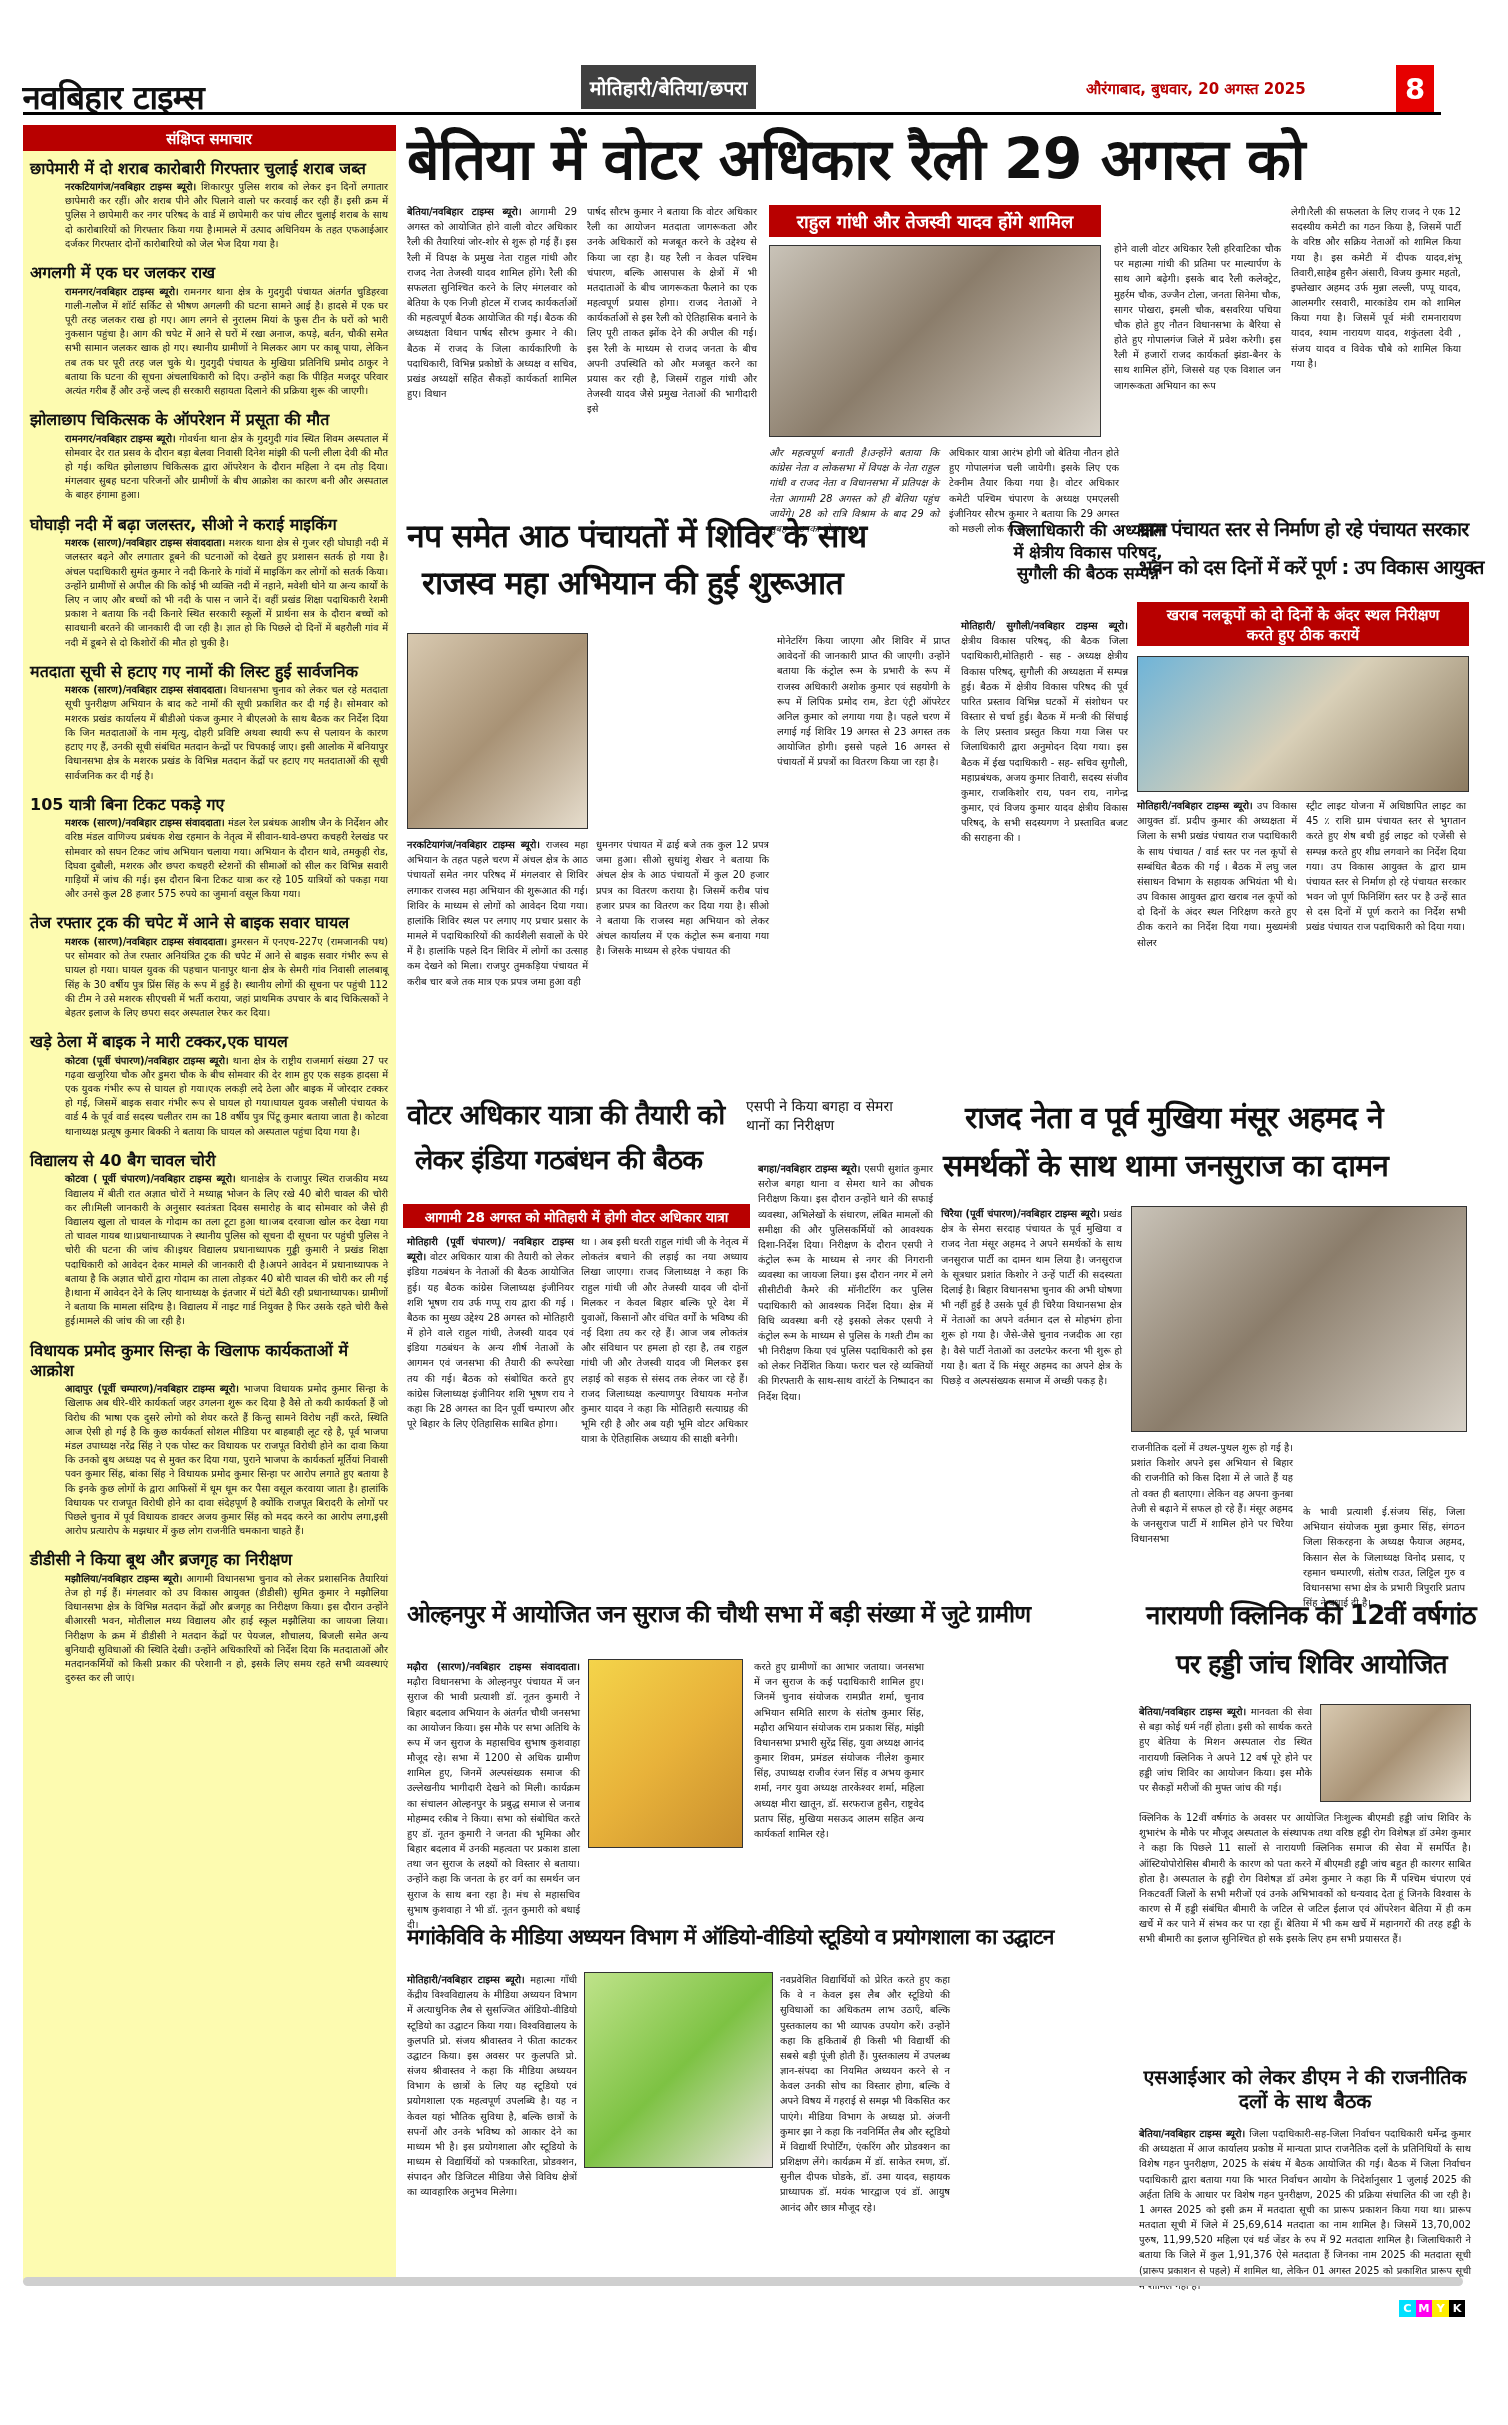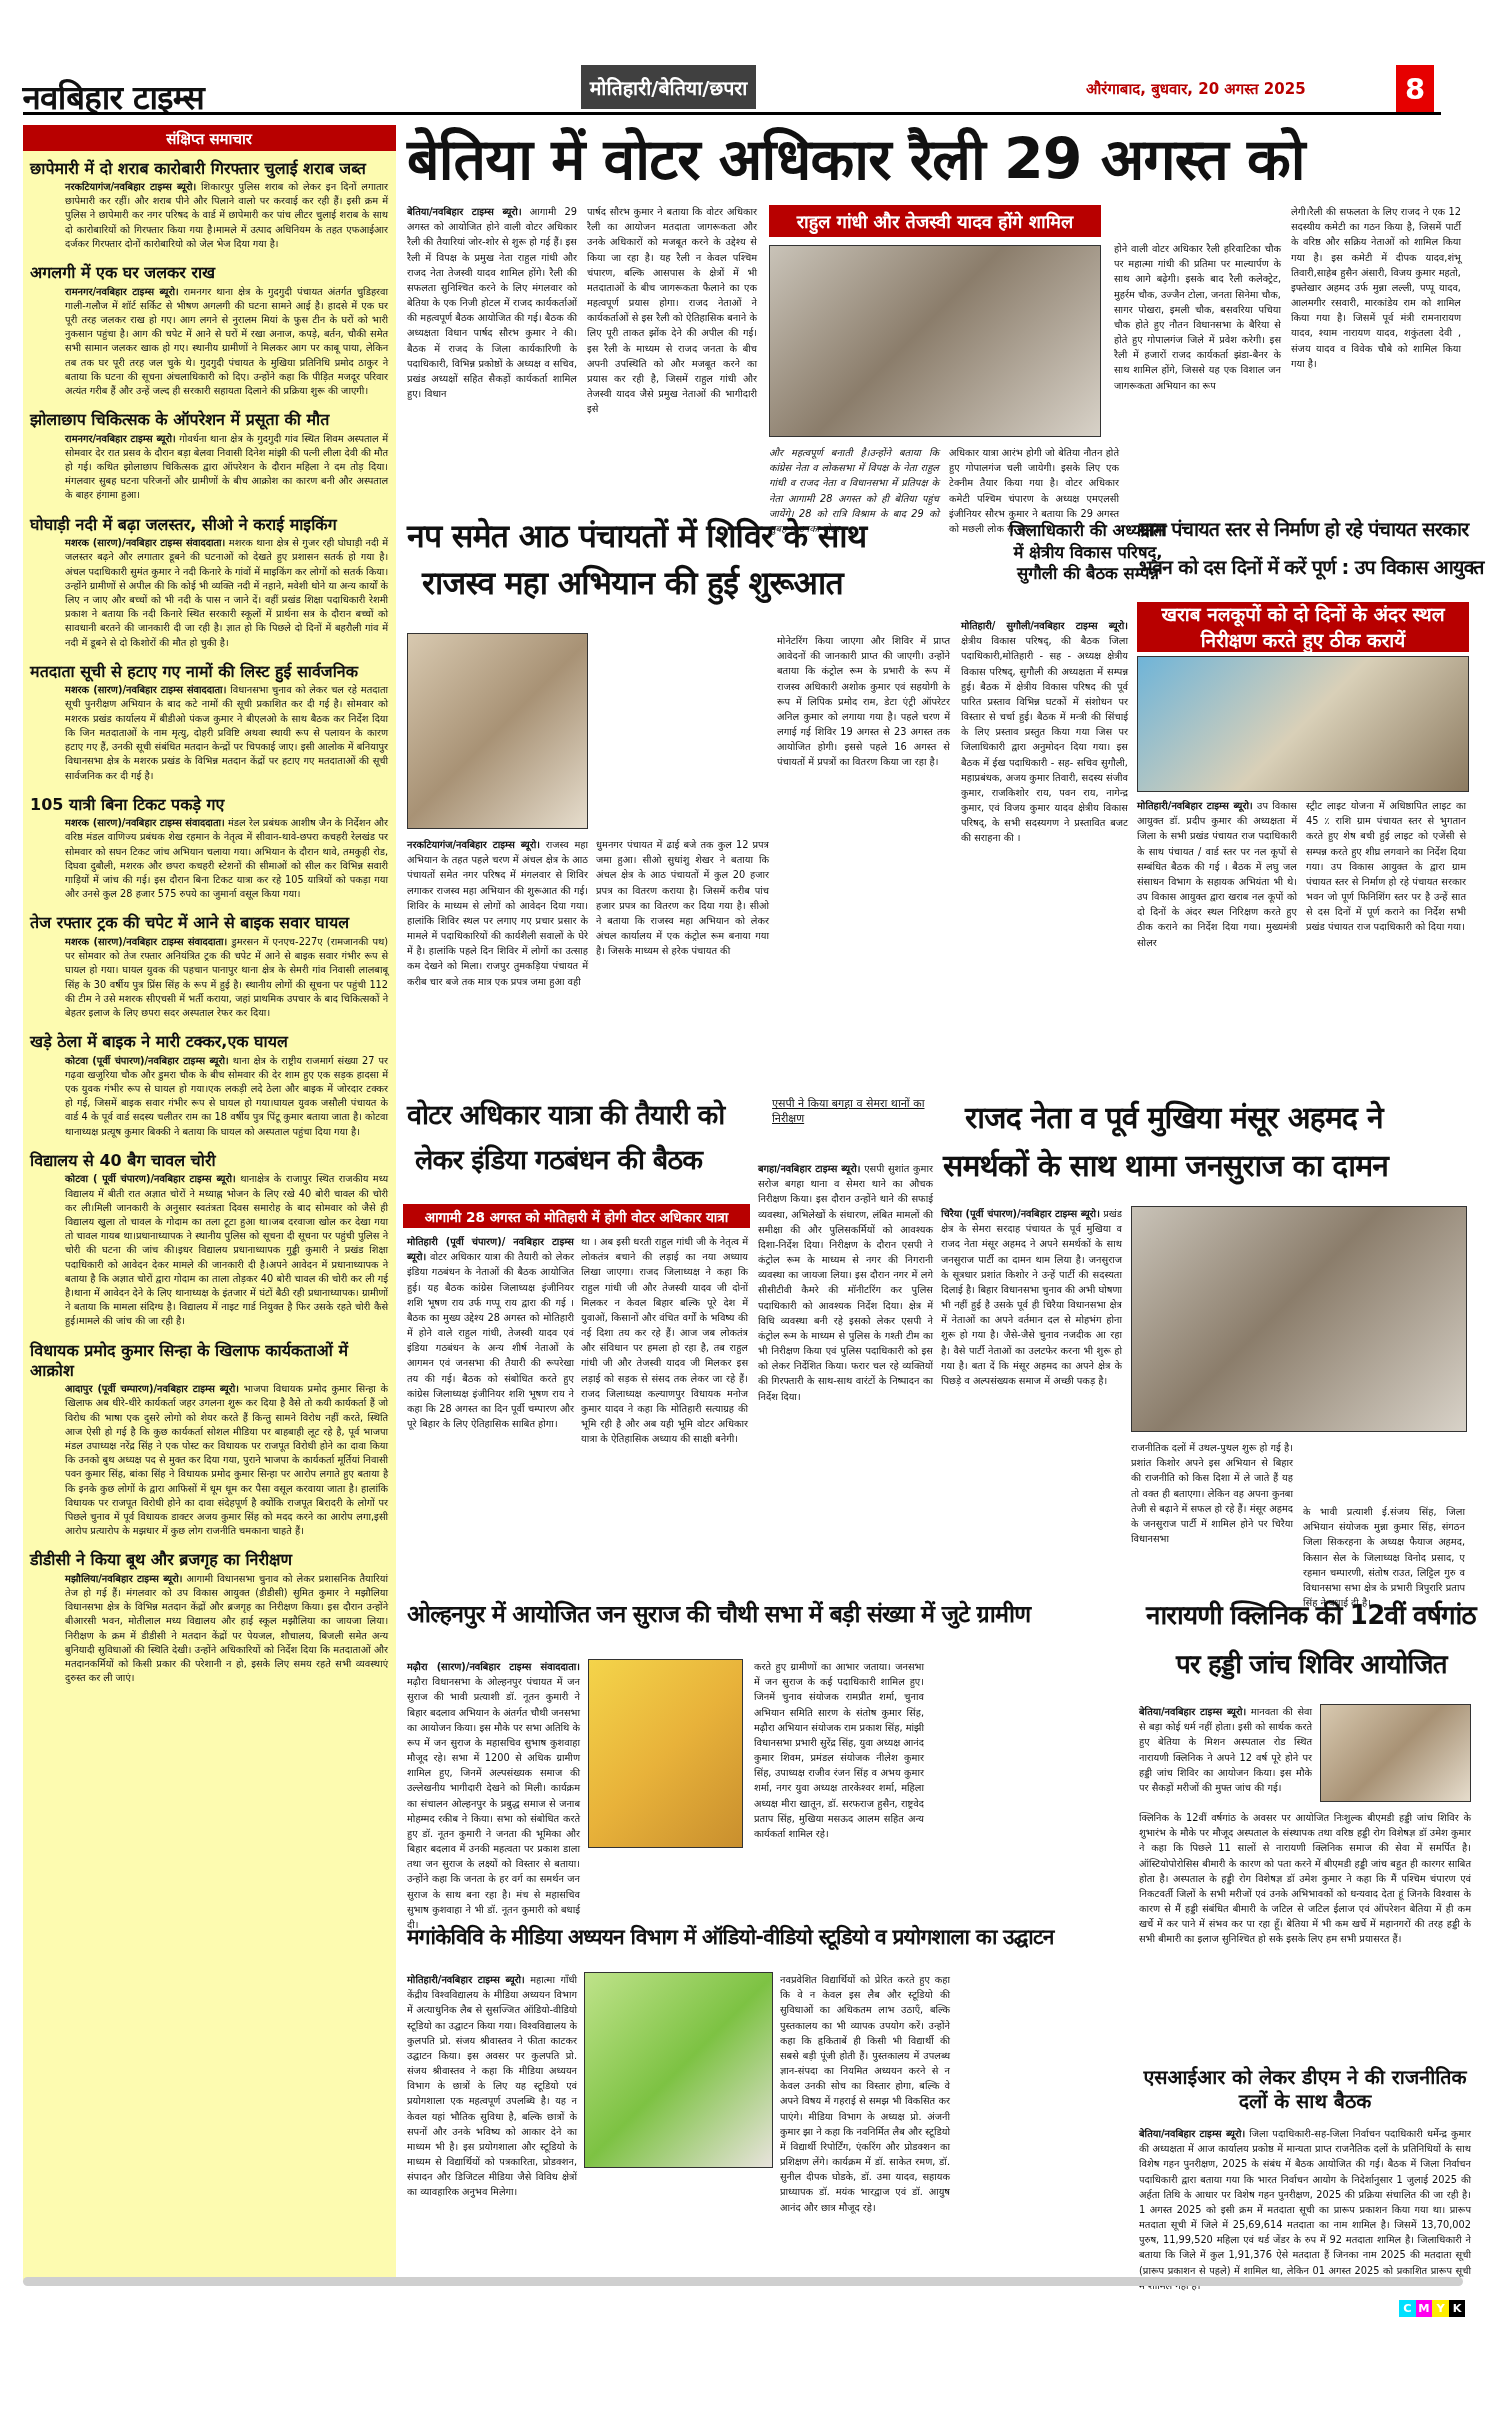--- a/index.html
+++ b/index.html
@@ -106,32 +106,32 @@
 <div class="abs photo room" style="left:407px; top:633px; width:181px; height:196px;"></div>
 <div class="abs col-text" style="left:407px; top:837px; width:181px;"><b>नरकटियागंज/नवबिहार टाइम्स ब्यूरो।</b> <span>राजस्व महा अभियान के तहत पहले चरण में अंचल क्षेत्र के आठ पंचायतों समेत नगर परिषद में मंगलवार से शिविर लगाकर राजस्व महा अभियान की शुरूआत की गई। शिविर के माध्यम से लोगों को आवेदन दिया गया। हालांकि शिविर स्थल पर लगाए गए प्रचार प्रसार के मामले में पदाधिकारियों की कार्यशैली सवालों के घेरे में है। हालांकि पहले दिन शिविर में लोगों का उत्साह कम देखने को मिला। राजपुर तुमकड़िया पंचायत में करीब चार बजे तक मात्र एक प्रपत्र जमा हुआ वही</span></div>
 <div class="abs col-text" style="left:596px; top:837px; width:173px;">धुमनगर पंचायत में ढाई बजे तक कुल 12 प्रपत्र जमा हुआ। सीओ सुधांशु शेखर ने बताया कि अंचल क्षेत्र के आठ पंचायतों में कुल 20 हजार प्रपत्र का वितरण कराया है। जिसमें करीब पांच हजार प्रपत्र का वितरण कर दिया गया है। सीओ ने बताया कि राजस्व महा अभियान को लेकर अंचल कार्यालय में एक कंट्रोल रूम बनाया गया है। जिसके माध्यम से हरेक पंचायत की</div>
 <div class="abs col-text" style="left:777px; top:633px; width:173px;">मोनेटरिंग किया जाएगा और शिविर में प्राप्त आवेदनों की जानकारी प्राप्त की जाएगी। उन्होंने बताया कि कंट्रोल रूम के प्रभारी के रूप में राजस्व अधिकारी अशोक कुमार एवं सहयोगी के रूप में लिपिक प्रमोद राम, डेटा एंट्री ऑपरेटर अनिल कुमार को लगाया गया है। पहले चरण में लगाई गई शिविर 19 अगस्त से 23 अगस्त तक आयोजित होगी। इससे पहले 16 अगस्त से पंचायतों में प्रपत्रों का वितरण किया जा रहा है।</div>
 
 <div class="abs" style="left:961px; top:520px; width:166px; font-size:16.6px; font-weight:bold; text-align:center; line-height:1.3;margin-left:44px;">जिलाधिकारी की अध्यक्षता में क्षेत्रीय विकास परिषद्, सुगौली की बैठक सम्पन्न</div>
 <div class="abs col-text" style="left:961px; top:618px; width:167px;"><b>मोतिहारी/ सुगौली/नवबिहार टाइम्स ब्यूरो।</b> <span>क्षेत्रीय विकास परिषद्, की बैठक जिला पदाधिकारी,मोतिहारी - सह - अध्यक्ष क्षेत्रीय विकास परिषद्, सुगौली की अध्यक्षता में सम्पन्न हुई। बैठक में क्षेत्रीय विकास परिषद की पूर्व पारित प्रस्ताव विभिन्न घटकों में संशोधन पर विस्तार से चर्चा हुई। बैठक में मन्त्री की सिंचाई के लिए प्रस्ताव प्रस्तुत किया गया जिस पर जिलाधिकारी द्वारा अनुमोदन दिया गया। इस बैठक में ईख पदाधिकारी - सह- सचिव सुगौली, महाप्रबंधक, अजय कुमार तिवारी, सदस्य संजीव कुमार, राजकिशोर राय, पवन राय, नागेन्द्र कुमार, एवं विजय कुमार यादव क्षेत्रीय विकास परिषद्, के सभी सदस्यगण ने प्रस्तावित बजट की सराहना की ।</span></div>
 
 <div class="abs bigline" style="left:1139px; top:520px; font-size:19.6px; width:347px;">ग्राम पंचायत स्तर से निर्माण हो रहे पंचायत सरकार</div>
 <div class="abs bigline" style="left:1139px; top:558px; font-size:19.6px; width:347px;">भवन को दस दिनों में करें पूर्ण : उप विकास आयुक्त</div>
-<div class="abs redbar" style="left:1137px; top:602px; width:332px; height:50px; font-size:19px; padding:1px 15px;">खराब नलकूपों को दो दिनों के अंदर स्थल निरीक्षण करते हुए ठीक करायें</div>
+<div class="abs redbar" style="left:1137px; top:602px; width:332px; height:44px; font-size:15px; padding:1px 15px;">खराब नलकूपों को दो दिनों के अंदर स्थल निरीक्षण करते हुए ठीक करायें</div>
 <div class="abs photo blue" style="left:1137px; top:656px; width:332px; height:136px;"></div>
 <div class="abs col-text" style="left:1137px; top:798px; width:160px;"><b>मोतिहारी/नवबिहार टाइम्स ब्यूरो।</b> <span>उप विकास आयुक्त डॉ. प्रदीप कुमार की अध्यक्षता में जिला के सभी प्रखंड पंचायत राज पदाधिकारी के साथ पंचायत / वार्ड स्तर पर नल कूपों से सम्बंधित बैठक की गई । बैठक में लघु जल संसाधन विभाग के सहायक अभियंता भी थे। उप विकास आयुक्त द्वारा खराब नल कूपों को दो दिनों के अंदर स्थल निरिक्षण करते हुए ठीक कराने का निर्देश दिया गया। मुख्यमंत्री सोलर</span></div>
 <div class="abs col-text" style="left:1306px; top:798px; width:160px;">स्ट्रीट लाइट योजना में अधिष्ठापित लाइट का 45 ٪ राशि ग्राम पंचायत स्तर से भुगतान करते हुए शेष बची हुई लाइट को एजेंसी से सम्पन्न करते हुए शीघ्र लगवाने का निर्देश दिया गया। उप विकास आयुक्त के द्वारा ग्राम पंचायत स्तर से निर्माण हो रहे पंचायत सरकार भवन जो पूर्ण फिनिशिंग स्तर पर है उन्हें सात से दस दिनों में पूर्ण कराने का निर्देश सभी प्रखंड पंचायत राज पदाधिकारी को दिया गया।</div>
 
 <div class="abs bigline" style="left:407px; top:1101px; font-size:27px; width:354px;">वोटर अधिकार यात्रा की तैयारी को</div>
 <div class="abs bigline" style="left:415px; top:1146px; font-size:27px; width:354px;">लेकर इंडिया गठबंधन की बैठक</div>
 <div class="abs redbar" style="left:403px; top:1204px; width:347px; height:24px; font-size:13.6px;">आगामी 28 अगस्त को मोतिहारी में होगी वोटर अधिकार यात्रा</div>
 <div class="abs col-text" style="left:407px; top:1234px; width:167px;"><b>मोतिहारी (पूर्वी चंपारण)/ नवबिहार टाइम्स ब्यूरो।</b> <span>वोटर अधिकार यात्रा की तैयारी को लेकर इंडिया गठबंधन के नेताओं की बैठक आयोजित हुई। यह बैठक कांग्रेस जिलाध्यक्ष इंजीनियर शशि भूषण राय उर्फ गप्पू राय द्वारा की गई । बैठक का मुख्य उद्देश्य 28 अगस्त को मोतिहारी में होने वाले राहुल गांधी, तेजस्वी यादव एवं इंडिया गठबंधन के अन्य शीर्ष नेताओं के आगमन एवं जनसभा की तैयारी की रूपरेखा तय की गई। बैठक को संबोधित करते हुए कांग्रेस जिलाध्यक्ष इंजीनियर शशि भूषण राय ने कहा कि 28 अगस्त का दिन पूर्वी चम्पारण और पूरे बिहार के लिए ऐतिहासिक साबित होगा।</span></div>
 <div class="abs col-text" style="left:581px; top:1234px; width:167px;">था । अब इसी धरती राहुल गांधी जी के नेतृत्व में लोकतंत्र बचाने की लड़ाई का नया अध्याय लिखा जाएगा। राजद जिलाध्यक्ष ने कहा कि राहुल गांधी जी और तेजस्वी यादव जी दोनों मिलकर न केवल बिहार बल्कि पूरे देश में युवाओं, किसानों और वंचित वर्गों के भविष्य की नई दिशा तय कर रहे हैं। आज जब लोकतंत्र और संविधान पर हमला हो रहा है, तब राहुल गांधी जी और तेजस्वी यादव जी मिलकर इस लड़ाई को सड़क से संसद तक लेकर जा रहे हैं। राजद जिलाध्यक्ष कल्याणपुर विधायक मनोज कुमार यादव ने कहा कि मोतिहारी सत्याग्रह की भूमि रही है और अब यही भूमि वोटर अधिकार यात्रा के ऐतिहासिक अध्याय की साक्षी बनेगी।</div>
 
-<div class="abs" style="left:772px; top:1097px; width:173px; font-size:11px; line-height:1.35;text-decoration:underline;">एसपी ने किया बगहा व सेमरा थानों का निरीक्षण</div>
+<div class="abs" style="left:746px; top:1097px; width:173px; font-size:14px; line-height:1.35;">एसपी ने किया बगहा व सेमरा थानों का निरीक्षण</div>
 <div class="abs col-text" style="left:758px; top:1161px; width:175px;"><b>बगहा/नवबिहार टाइम्स ब्यूरो।</b> <span>एसपी सुशांत कुमार सरोज बगहा थाना व सेमरा थाने का औचक निरीक्षण किया। इस दौरान उन्होंने थाने की सफाई व्यवस्था, अभिलेखों के संधारण, लंबित मामलों की समीक्षा की और पुलिसकर्मियों को आवश्यक दिशा-निर्देश दिया। निरीक्षण के दौरान एसपी ने कंट्रोल रूम के माध्यम से नगर की निगरानी व्यवस्था का जायजा लिया। इस दौरान नगर में लगे सीसीटीवी कैमरे की मॉनीटरिंग कर पुलिस पदाधिकारी को आवश्यक निर्देश दिया। क्षेत्र में विधि व्यवस्था बनी रहे इसको लेकर एसपी ने कंट्रोल रूम के माध्यम से पुलिस के गश्ती टीम का भी निरीक्षण किया एवं पुलिस पदाधिकारी को इस को लेकर निर्देशित किया। फरार चल रहे व्यक्तियों की गिरफ्तारी के साथ-साथ वारंटों के निष्पादन का निर्देश दिया।</span></div>
 
 <div class="abs bigline" style="left:965px; top:1102px; font-size:30px; width:513px;">राजद नेता व पूर्व मुखिया मंसूर अहमद ने</div>
 <div class="abs bigline" style="left:943px; top:1150px; font-size:30px; width:528px;">समर्थकों के साथ थामा जनसुराज का दामन</div>
 <div class="abs col-text" style="left:941px; top:1206px; width:181px;"><b>चिरैया (पूर्वी चंपारण)/नवबिहार टाइम्स ब्यूरो।</b> <span>प्रखंड क्षेत्र के सेमरा सरदाह पंचायत के पूर्व मुखिया व राजद नेता मंसूर अहमद ने अपने समर्थकों के साथ जनसुराज पार्टी का दामन थाम लिया है। जनसुराज के सूत्रधार प्रशांत किशोर ने उन्हें पार्टी की सदस्यता दिलाई है। बिहार विधानसभा चुनाव की अभी घोषणा भी नहीं हुई है उसके पूर्व ही चिरैया विधानसभा क्षेत्र में नेताओं का अपने वर्तमान दल से मोहभंग होना शुरू हो गया है। जैसे-जैसे चुनाव नजदीक आ रहा है। वैसे पार्टी नेताओं का उलटफेर करना भी शुरू हो गया है। बता दें कि मंसूर अहमद का अपने क्षेत्र के पिछड़े व अल्पसंख्यक समाज में अच्छी पकड़ है।</span></div>
 <div class="abs photo" style="left:1131px; top:1206px; width:336px; height:226px;"></div>
 <div class="abs col-text" style="left:1131px; top:1440px; width:162px;">राजनीतिक दलों में उथल-पुथल शुरू हो गई है। प्रशांत किशोर अपने इस अभियान से बिहार की राजनीति को किस दिशा में ले जाते हैं यह तो वक्त ही बताएगा। लेकिन वह अपना कुनबा तेजी से बढ़ाने में सफल हो रहे हैं। मंसूर अहमद के जनसुराज पार्टी में शामिल होने पर चिरैया विधानसभा</div>
 <div class="abs col-text" style="left:1303px; top:1504px; width:162px;">के भावी प्रत्याशी ई.संजय सिंह, जिला अभियान संयोजक मुन्ना कुमार सिंह, संगठन जिला सिकरहना के अध्यक्ष फैयाज अहमद, किसान सेल के जिलाध्यक्ष विनोद प्रसाद, ए रहमान चम्पारणी, संतोष राउत, लिट्टिल गुरु व विधानसभा सभा क्षेत्र के प्रभारी त्रिपुरारि प्रताप सिंह ने बधाई दी है।</div>
 
 <div class="abs bigline" style="left:407px; top:1602px; font-size:23.4px; width:724px;">ओल्हनपुर में आयोजित जन सुराज की चौथी सभा में बड़ी संख्या में जुटे ग्रामीण</div>

